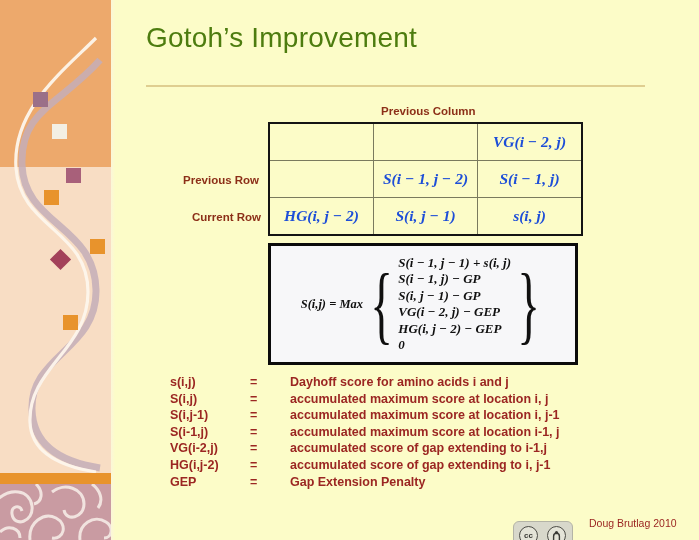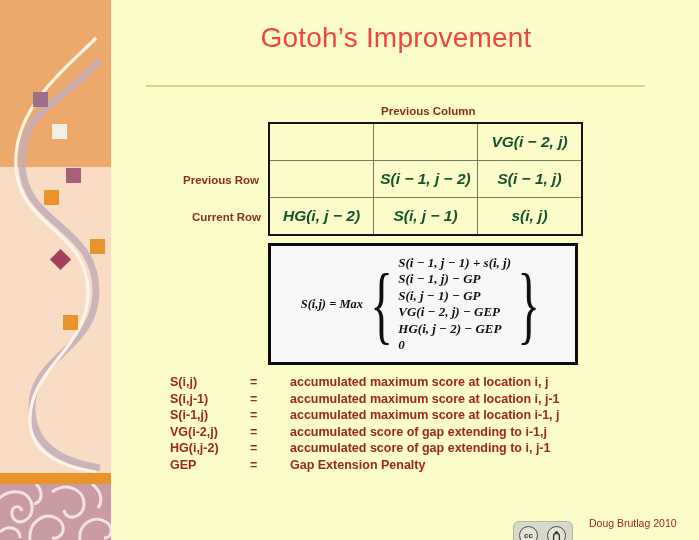--- a/index.html
+++ b/index.html
@@ -60,23 +60,22 @@
     left: 111px; top: 0;
     width: 4px; height: 540px;
     background: linear-gradient(to right, #fbf6d9, #fcfcc8);
   }
 
   
   #title {
     position: absolute;
     left: 146px; top: 22px;
     width: 500px;
-    text-align: center;
     font-size: 28px;
-    color: #ef4444;
+    color: #4d7c0f;
     letter-spacing: 0.2px;
     font-family: "Liberation Sans", sans-serif;
   }
   #title-rule {
     position: absolute;
     left: 146px; top: 85px;
     width: 499px; height: 2px;
     background: #dfce90;
   }
 
@@ -104,25 +103,25 @@
     border-collapse: collapse;
     background: #fcfcc8;
     table-layout: fixed;
   }
   #matrix td {
     border: 1px solid #7a7a5e;
     width: 103px;
     height: 36px;
     text-align: center;
     vertical-align: middle;
-    font-family: Liberation Sans, sans-serif;
+    font-family: Liberation Serif, serif;
     font-style: italic;
     font-weight: bold;
     font-size: 15.5px;
-    color: #14532d;
+    color: #1d4ed8;
     padding: 0;
   }
   #matrix td.blank { }
 
   
   #formula-box {
     position: absolute;
     left: 268px; top: 243px;
     width: 310px; height: 122px;
     background: #f7f7f9;
@@ -313,20 +312,23 @@
         <div>VG(i − 2, j) − GEP</div>
         <div>HG(i, j − 2) − GEP</div>
         <div>0</div>
       </span>
       <span class="brace brace-r">}</span>
     </div>
   </div>
 
   <div id="defs">
     <div class="row">
+      <span class="sym">s(i,j)</span><span class="eq">=</span><span class="txt">Dayhoff score for amino acids i and j</span>
+    </div>
+    <div class="row">
       <span class="sym">S(i,j)</span><span class="eq">=</span><span class="txt">accumulated maximum score at location i, j</span>
     </div>
     <div class="row">
       <span class="sym">S(i,j-1)</span><span class="eq">=</span><span class="txt">accumulated maximum score at location i, j-1</span>
     </div>
     <div class="row">
       <span class="sym">S(i-1,j)</span><span class="eq">=</span><span class="txt">accumulated maximum score at location i-1, j</span>
     </div>
     <div class="row">
       <span class="sym">VG(i-2,j)</span><span class="eq">=</span><span class="txt">accumulated score of gap extending to i-1,j</span>

